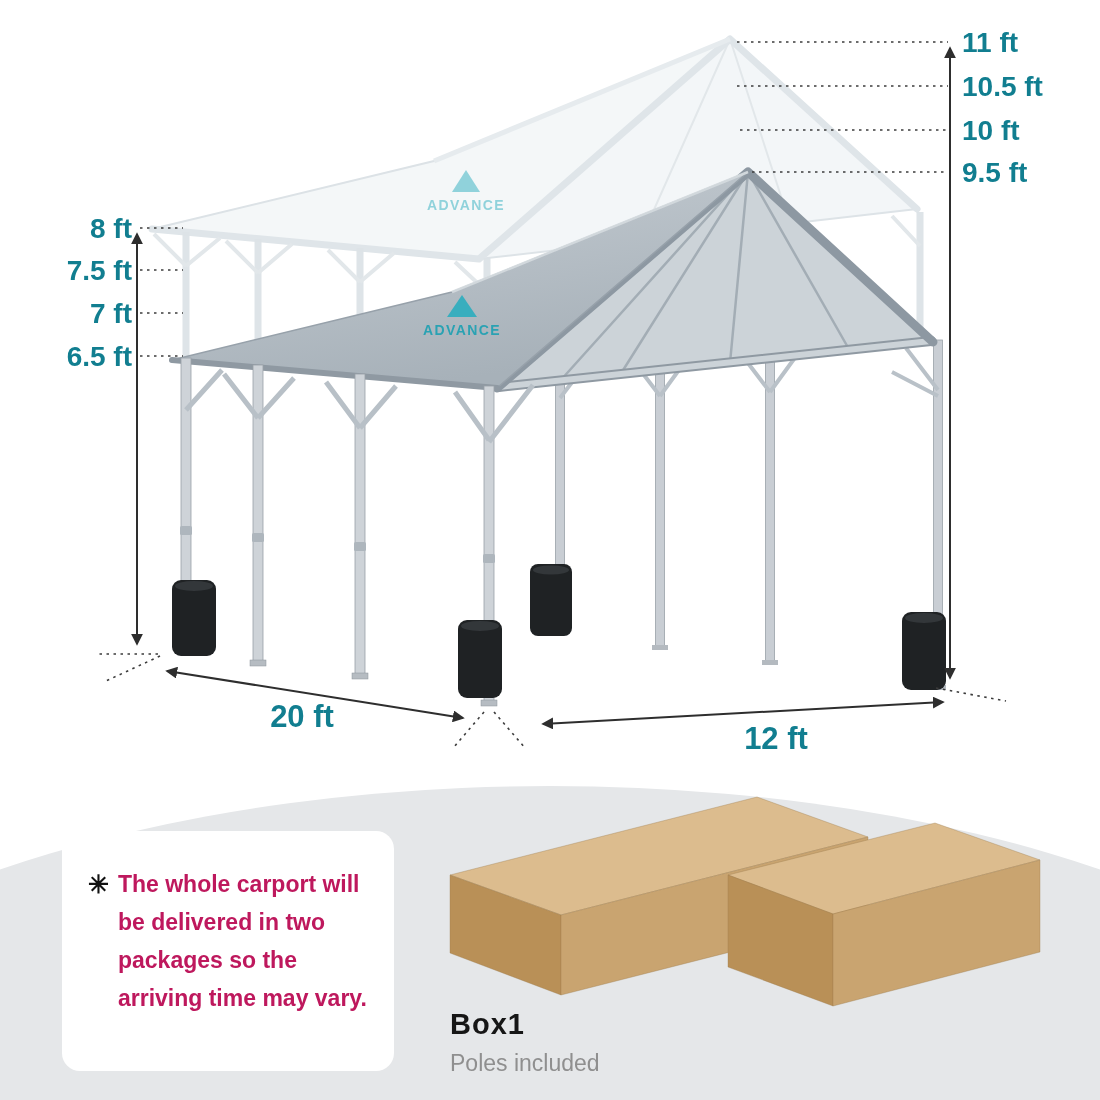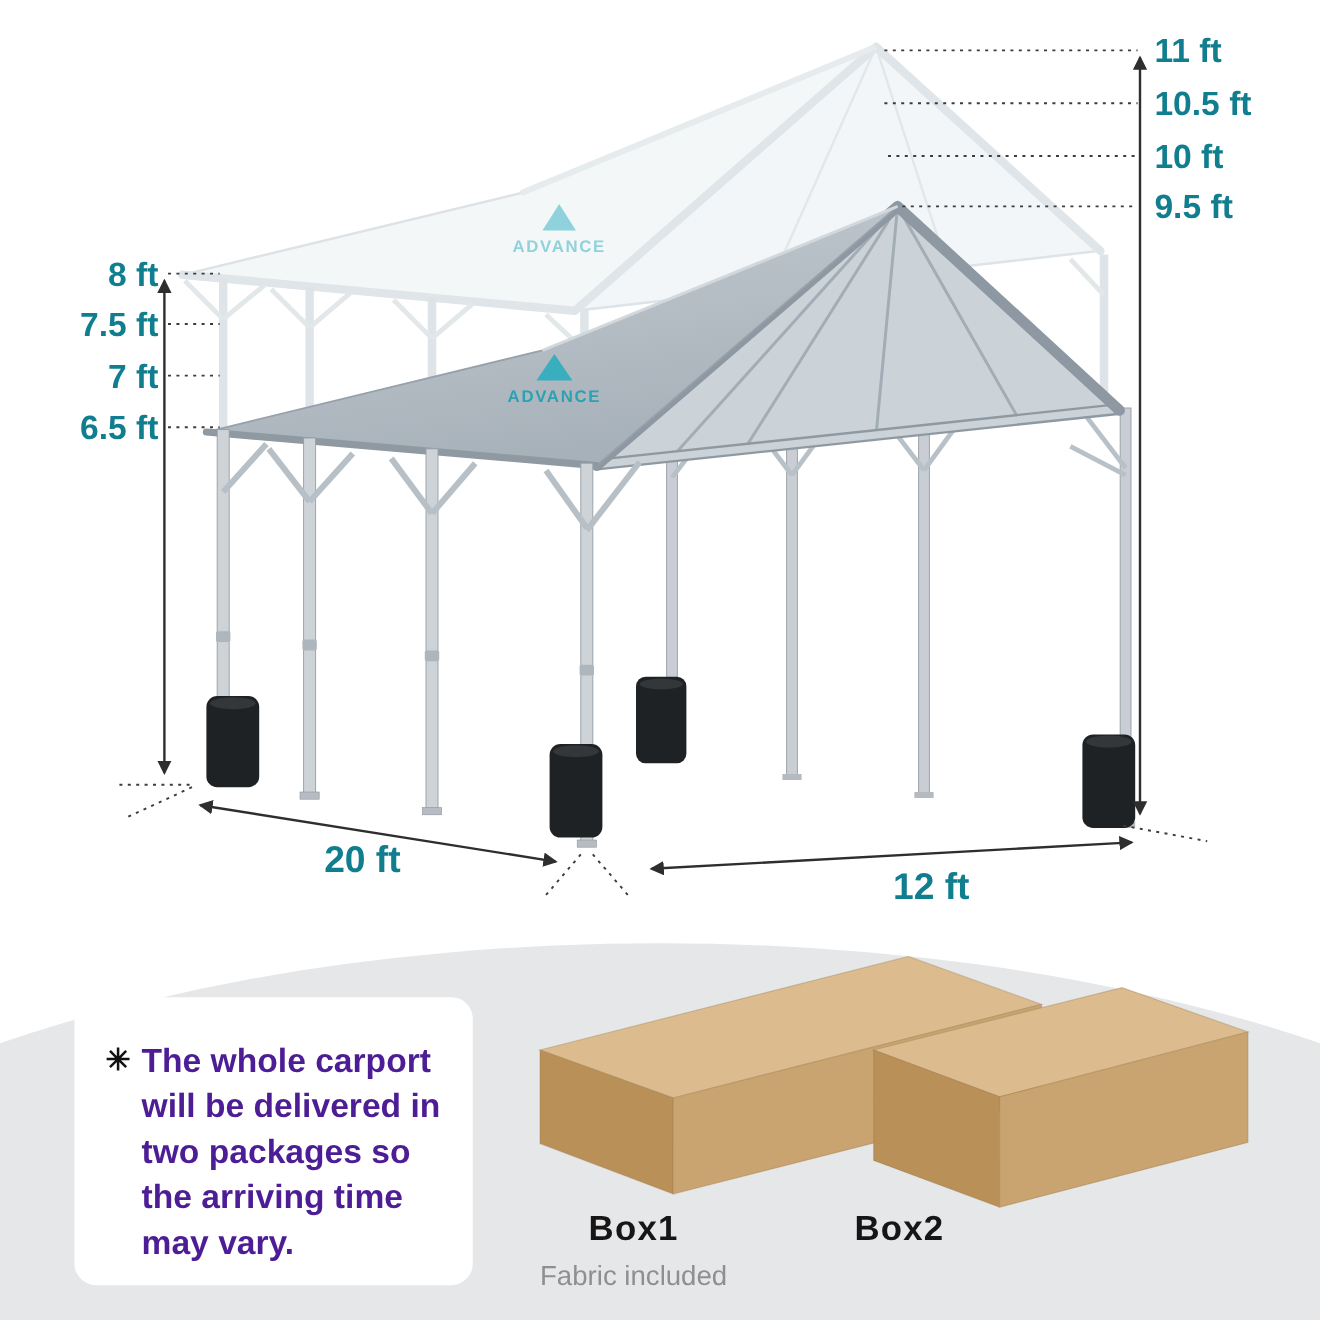--- a/index.html
+++ b/index.html
@@ -17,23 +17,23 @@
   .blob{
     position:absolute;left:-350px;top:786px;width:1800px;height:800px;
     background:#e5e7e9;border-radius:50%;z-index:0;
   }
   .note-card{
     position:absolute;left:62px;top:831px;width:332px;height:240px;
     background:#ffffff;border-radius:18px;z-index:2;box-sizing:border-box;
     padding:34px 24px 0 26px;display:flex;gap:9px;
   }
   .note-marker{font-weight:bold;font-size:25px;line-height:38px;color:#111;flex:0 0 auto;}
-  .note-text{font-weight:bold;font-size:28px;line-height:38px;color:#4c1d95;width:254px;margin:0;}
+  .note-text{font-weight:bold;font-size:23px;line-height:38px;color:#be185d;width:254px;margin:0;}
   svg.boxes-art{position:absolute;left:410px;top:780px;z-index:2;}
-  .box-label{position:absolute;z-index:3;text-align:center;}
+  .box-label{position:absolute;z-index:3;}
   .box-label .bname{font-weight:bold;font-size:29px;color:#161616;letter-spacing:1px;}
   .box-label .bdesc{font-size:23px;color:#8f8f8f;margin-top:9px;}
   .lbl-box1{left:450px;top:1008px;}
   .lbl-box2{left:712px;top:1008px;}
 </style>
 </head>
 <body>
 
 <div class="page">
 
@@ -185,20 +185,19 @@
 
     <g>
       <polygon points="318,95 525,43 630,80 423,134" fill="#dcbc8e" stroke="#9c7c4e" stroke-opacity="0.35"></polygon>
       <polygon points="318,95 423,134 423,226 318,187" fill="#b99057" stroke="#9c7c4e" stroke-opacity="0.35"></polygon>
       <polygon points="423,134 630,80 630,172 423,226" fill="#c9a470" stroke="#9c7c4e" stroke-opacity="0.35"></polygon>
     </g>
   </svg>
 
   <div class="box-label lbl-box1">
     <div class="bname">Box1</div>
-    <div class="bdesc">Fabric included</div>
+    <div class="bdesc">Poles included</div>
   </div>
 
   <div class="box-label lbl-box2">
-    <div class="bname">Box2</div>
   </div>
 
 </div>
 
 </body></html>

